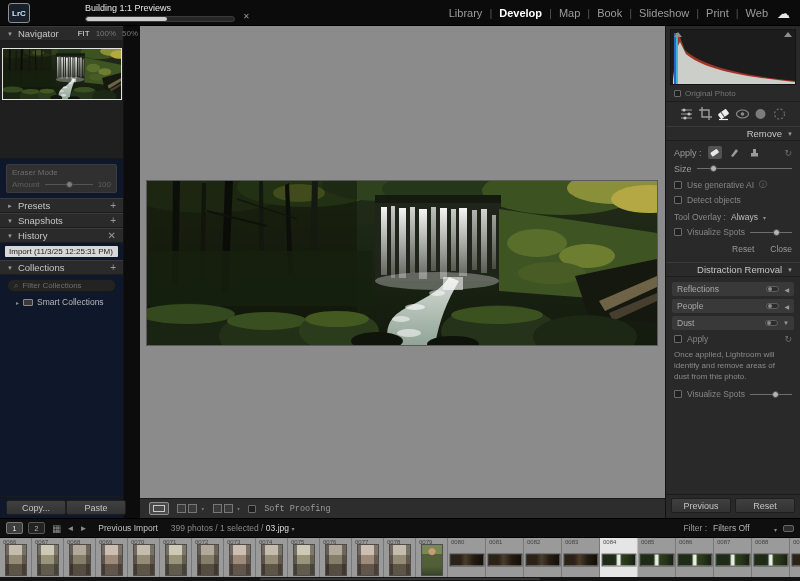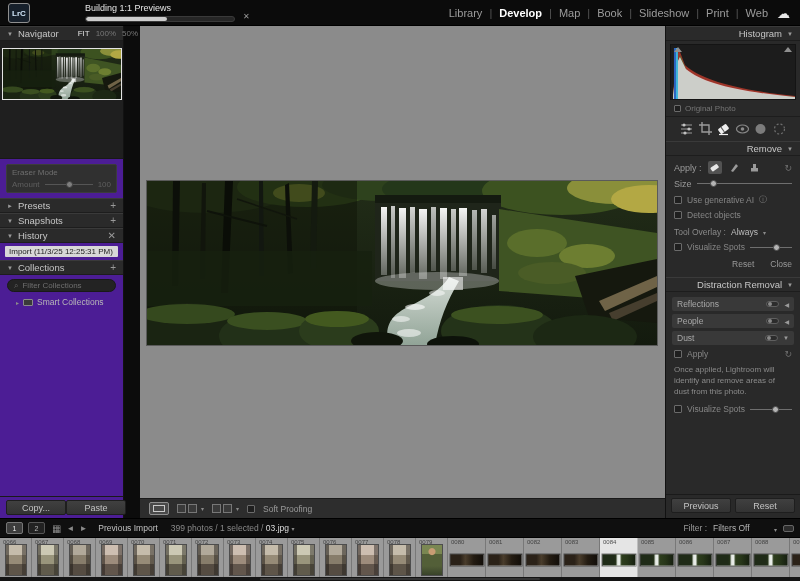--- a/index.html
+++ b/index.html
@@ -26,21 +26,21 @@
            border-top:1px solid #3a3a3a; border-bottom:1px solid #1d1d1d; background:#2a2a2a; }
   .phead .tri { font-size:6px; color:#9a9a9a; margin-right:5px; }
   .phead .spacer { flex:1; }
   .plus { color:#9a9a9a; font-size:10px; }
   .checkbox { width:8px; height:8px; border:1px solid #6a6a6a; background:#1f1f1f; border-radius:1px; flex:0 0 auto; }
   .slider { flex:1; position:relative; height:9px; }
   .slider .track { position:absolute; top:4px; left:0; right:0; height:1px; background:#6e6e6e; }
   .slider .knob { position:absolute; top:1px; width:7px; height:7px; border-radius:50%; background:#b4b4b4; border:1px solid #4a4a4a; }
 
   
-  .left-panel { position:absolute; left:0; top:26px; width:124px; height:492px; background:#4c1d95; border-right:1px solid #121212; }
+  .left-panel { position:absolute; left:0; top:26px; width:124px; height:492px; background:#0f172a; border-right:1px solid #121212; }
   .nav-zoom { display:flex; gap:6px; font-size:8px; align-items:center; }
   .nav-zoom .z0 { color:#e0e0e0;margin-left:19px; } .nav-zoom .zd { color:#787878; } .nav-zoom .zarr { color:#666; font-size:6px; }
   .nav-body { height:118px; background:#1f1f1f; position:relative; border-bottom:1px solid #181818; }
   .nav-preview { position:absolute; left:50%; top:7px; transform:translateX(-50%); width:120px; height:52px; border:1px solid #e4e4e4; background:#111; }
   .tool-disabled { margin:5px 6px; padding:3px 5px; background:#303030; border:1px solid #3c3c3c; border-radius:2px; }
   .tool-disabled .t { color:#6e6e6e; font-size:8px; }
   .tool-disabled .row { display:flex; align-items:center; gap:5px; margin-top:3px; color:#5f5f5f; font-size:8px; }
   .hist-item { margin:3px 5px; background:#d8d8d8; color:#1d1d1d; font-size:8px; padding:1px 4px; border-radius:1px; white-space:nowrap; overflow:hidden; }
   .coll-search { margin:4px 7px 2px 7px; height:13px; border:1px solid #191919; background:#232323; border-radius:7px;
                  display:flex; align-items:center; gap:4px; padding:0 6px; color:#6f6f6f; font-size:8px; }
@@ -52,21 +52,21 @@
   .btn { height:15px; min-width:60px; padding:0 8px; background:linear-gradient(180deg,#404040,#333); border:1px solid #1e1e1e;
          border-radius:2px; color:#c4c4c4; font-size:9px; display:flex; align-items:center; justify-content:center; }
 
   
   .canvas { position:absolute; left:140px; top:26px; width:525px; height:472px; background:#8b8b8b; }
   .photo-frame { position:absolute; left:7px; top:155px; width:510px; height:164px; box-shadow:0 0 0 1px rgba(0,0,0,.35); }
   .photo-frame svg, .nav-preview svg { display:block; width:100%; height:100%; }
 
   
   .toolbar { position:absolute; left:140px; top:498px; width:525px; height:20px; background:#2d2d2d; border-top:1px solid #191919;
-             display:flex; align-items:center; gap:8px; padding:0 9px; }
+             display:flex; align-items:center; gap:8px; padding:0 9px;font-family:Liberation Mono, monospace; }
   .loupe-btn { width:20px; height:13px; border:1px solid #8f8f8f; border-radius:2px; background:#4a4a4a; display:flex; align-items:center; justify-content:center; }
   .loupe-btn i { width:12px; height:7px; border:1px solid #c9c9c9; display:block; }
   .tb-group { display:flex; align-items:center; gap:2px; }
   .tb-ic { width:9px; height:9px; border:1px solid #777; background:#3a3a3a; }
   .tb-arrow { color:#8a8a8a; font-size:6px; margin-left:2px; }
   .tb-label { color:#9a9a9a; font-size:8.5px; }
 
   
   .right-panel { position:absolute; left:665px; top:26px; width:135px; height:492px; background:#292929; border-left:1px solid #121212; }
   .phead.r { justify-content:flex-end; }
@@ -325,24 +325,20 @@
     <div class="tb-group">
       <span class="tb-ic"></span>
       <span class="tb-ic"></span>
       <span class="tb-arrow">▾</span>
     </div>
     <span class="checkbox"></span>
     <span class="tb-label">Soft Proofing</span>
   </div>
 
   <div class="right-panel">
-    <div class="phead r">
-      <span>Histogram</span>
-      <span class="tri">▼</span>
-    </div>
     <div class="hist-box">
       <svg viewBox="0 0 125 54" preserveAspectRatio="none" style="width:100%;height:100%">
         <path d="M2,54 L2,50 L5,16 L8,4 L14,20 C30,34 60,44 125,51 L125,54 Z" fill="#b5392c" opacity=".85"></path>
         <path d="M2,54 L2,52 L6,22 L9,10 L16,26 C34,40 70,48 125,52 L125,54 Z" fill="#3f7a35" opacity=".8"></path>
         <path d="M2,54 L2,50 L6,18 L9,12 L15,24 C32,38 64,46 125,52 L125,54 Z" fill="#d9d9d9" opacity=".9"></path>
         <rect x="3" y="3" width="4" height="51" fill="#3fb6d8"></rect>
         <rect x="3" y="3" width="2" height="51" fill="#2c63c0"></rect>
       </svg>
       <span class="clip l"></span>
       <span class="clip r"></span>

